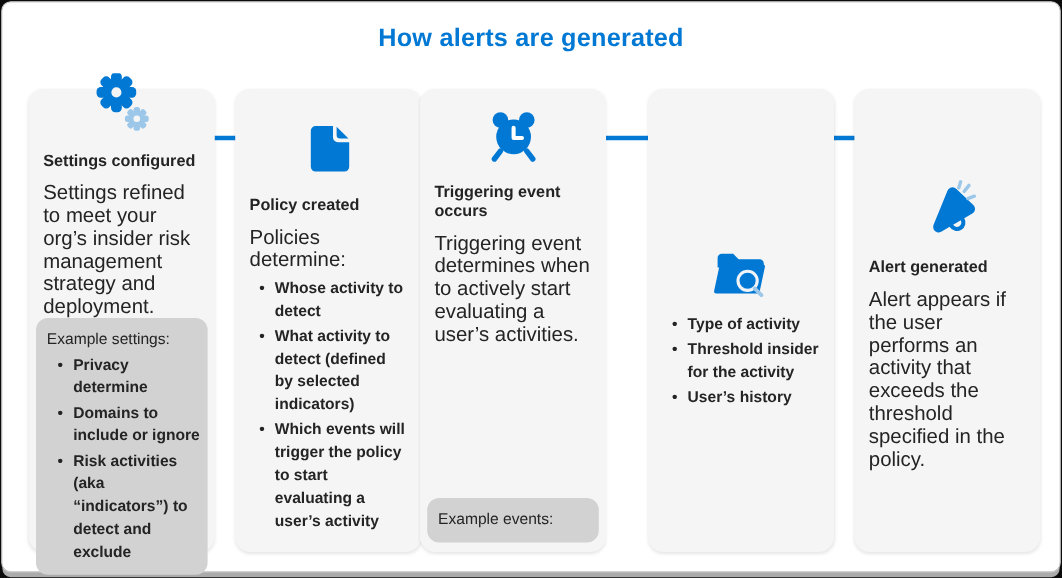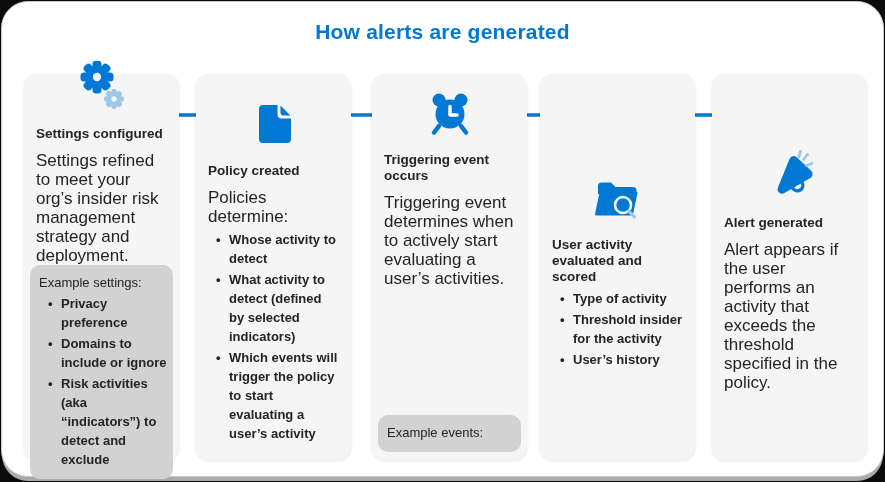--- a/index.html
+++ b/index.html
@@ -11,38 +11,38 @@
   }
   :root{
     --accent:#0078D4;
     --accent-light:#9CC7E9;
     --card-bg:#F5F5F5;
     --box-bg:#D2D2D2;
     --text:#242424;
   }
   .frame{
     position:absolute;left:1px;top:1px;width:881px;height:474px;
-    background:#ffffff;border:1px solid #c9c9c9;border-radius:27px;
+    background:#ffffff;border:1px solid #c9c9c9;border-radius:8px;
     box-shadow:0 5px 0 -1px #ABABAB;
   }
   .title{
     position:absolute;top:18px;left:0;width:100%;
     text-align:center;color:var(--accent);
     font-size:21px;font-weight:700;letter-spacing:.2px;
   }
   .card{
     position:absolute;top:72px;height:386px;width:155px;
     background:var(--card-bg);border-radius:13px;
     box-shadow:0 1px 3px rgba(0,0,0,0.10);
     box-sizing:border-box;padding:0 12px 6px 12px;
     display:flex;flex-direction:column;
     color:var(--text);
     justify-content:center;
   }
-  .card.c1{left:22px}.card.c2{left:194px}.card.c3{left:370px}.card.c4{left:538px}.card.c5{left:710px}
+  .card.c1{left:22px}.card.c2{left:194px}.card.c3{left:348px}.card.c4{left:538px}.card.c5{left:710px}
   .icon-wrap{height:58px;margin-top:10px;display:flex;align-items:center;justify-content:center;flex:0 0 auto;}
   .icon-wrap svg{width:52px;height:52px;display:block;}
   h3{font-size:13.5px;line-height:16px;font-weight:700;margin:10px 0 0 0;color:var(--text);}
   p.body{font-size:17px;line-height:19px;margin:9px 0 0 0;}
   ul.blts{list-style:none;margin:2px 0 0 0;padding:0 0 0 8px;font-size:13px;line-height:19px;font-weight:bold;}
   ul.blts li{position:relative;padding-left:13px;margin-top:2px;}
   ul.blts li::before{content:"\2022";position:absolute;left:0;top:0;}
   .example-box{
     background:var(--box-bg);border-radius:10px;
     margin:auto -6px 2px -6px;padding:8px 5px 10px 9px;
@@ -112,21 +112,21 @@
           <circle class="ic-light" r="10.5"></circle>
           <circle class="ic-hole" r="4.6"></circle>
         </g>
       </svg>
     </div>
     <h3>Settings configured</h3>
     <p class="body">Settings refined to meet your org’s insider risk management strategy and deployment.</p>
     <div class="example-box">
       <p class="exlabel">Example settings:</p>
       <ul class="blts">
-          <li>Privacy preference</li>
+          <li>Privacy determine</li>
           <li>Domains to include or ignore</li>
           <li>Risk activities (aka “indicators”) to detect and exclude</li>
         </ul>
     </div>
   </div>
 
   <div class="card c2">
     <div class="icon-wrap">
       <svg viewBox="0 0 52 52">
         <path class="ic-main" d="M15 7 h14.5 v9.5 a4 4 0 0 0 4 4 H43 V41 a4 4 0 0 1 -4 4 H15 a4 4 0 0 1 -4 -4 V11 a4 4 0 0 1 4 -4 Z"></path>
@@ -162,21 +162,20 @@
 
   <div class="card c4">
     <div class="icon-wrap">
       <svg viewBox="0 0 52 52">
         <path class="ic-main" d="M6 14 a3.5 3.5 0 0 1 3.5 -3.5 H19 l4.5 4.5 H41 a3.5 3.5 0 0 1 3.5 3.5 V22 H6 Z"></path>
         <polygon class="ic-main" points="9,21 44,21 39.5,42 4.5,42" stroke="#0078D4" stroke-width="3" stroke-linejoin="round"></polygon>
         <circle cx="31" cy="33" r="8" class="ic-main" stroke="#f0f4f8" stroke-width="2.6"></circle>
         <line class="ic-lstroke" style="stroke-width:3.2" x1="37" y1="39.5" x2="42.5" y2="45"></line>
       </svg>
     </div>
-    <h3>User activity evaluated and scored</h3>
     <ul class="blts">
         <li>Type of activity</li>
         <li>Threshold insider for the activity</li>
         <li>User’s history</li>
       </ul>
   </div>
 
   <div class="card c5">
     <div class="icon-wrap">
       <svg viewBox="0 0 52 52">

